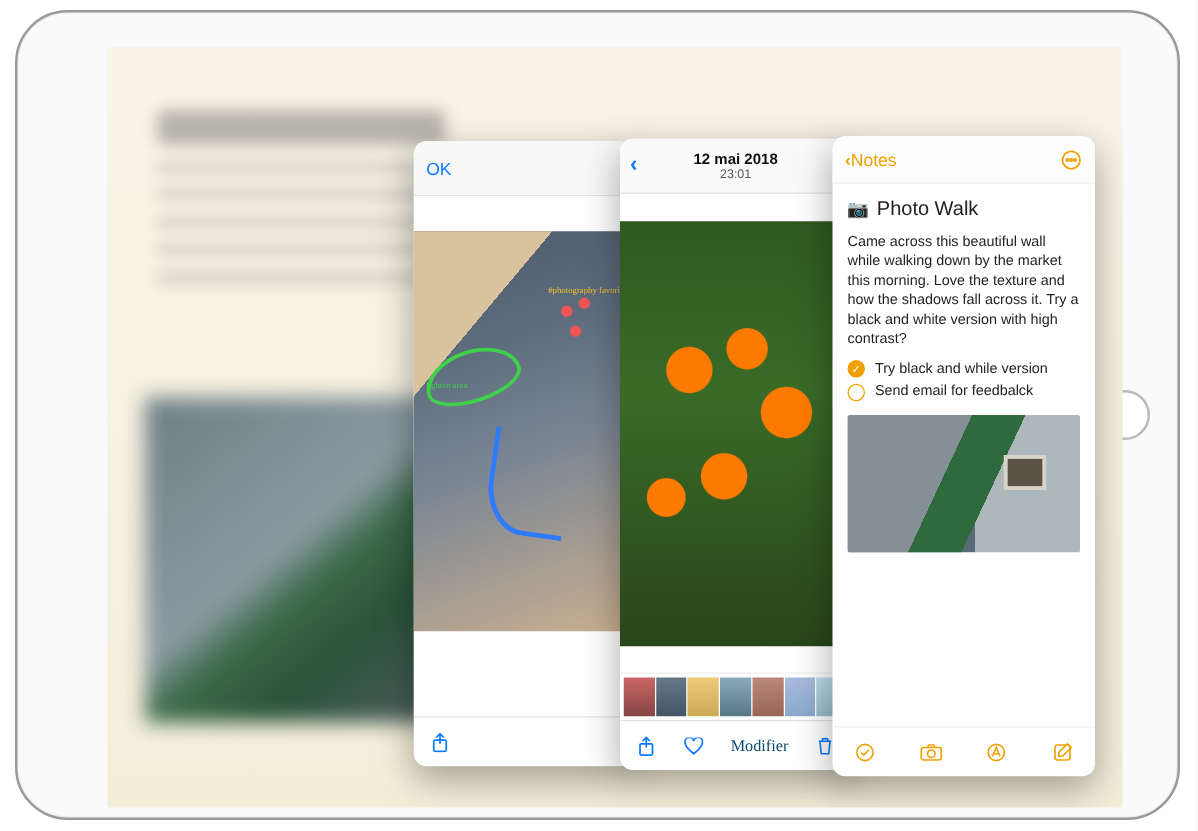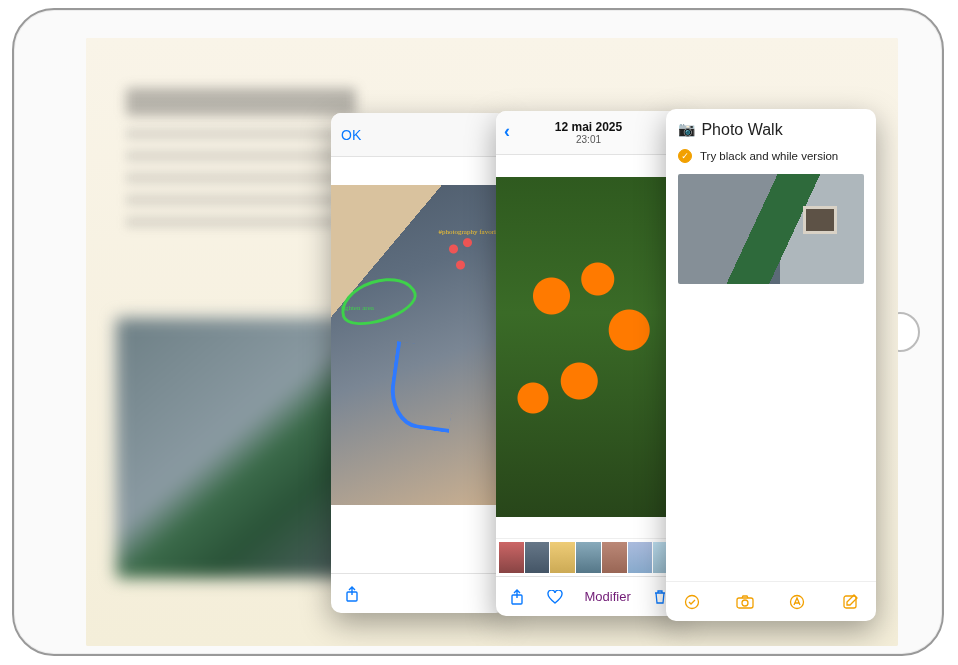--- a/index.html
+++ b/index.html
@@ -233,22 +233,23 @@
     .thumb:nth-child(5){background:linear-gradient(#b87,#965);}
     .thumb:nth-child(6){background:linear-gradient(#abd,#8ac);}
     .thumb:nth-child(7){background:linear-gradient(#bde,#9bc);}
     .photos-toolbar {
       height:40px;
       display:flex;
       align-items:center;
       justify-content:space-between;
       padding:16px 12px;
       border-top:1px solid #e2e2e2;
-      color:#701a75;
+      color:#0c4a6e;
       font-size:13px;
+      font-family:Liberation Serif, serif;
     }
 
     
     .notes-card {
       left: 335px;
       width: 210px;
       height: 512px;
       top: 26px;
     }
     .notes-hdr {
@@ -355,21 +356,21 @@
                 <rect x="2" y="6" width="10" height="9" rx="1"></rect>
               </svg>
           </span>
         </div>
       </div>
 
       <div class="card photos-card">
 
         <div class="photos-hdr">
           <span class="back">‹</span>
-          <span class="date">12 mai 2025</span>
+          <span class="date">12 mai 2018</span>
           <span class="time">23:01</span>
         </div>
         <div class="photos-body">
           <div class="photos-image"></div>
         </div>
         <div class="photos-strip">
           <div class="thumb"></div>
           <div class="thumb"></div>
           <div class="thumb"></div>
           <div class="thumb"></div>
@@ -393,30 +394,48 @@
           <span class="tbicon">
             <svg width="12" height="14" viewBox="0 0 12 14" fill="none" stroke="#0a7aff" stroke-width="1.3">
                 <path d="M1 3 H11 M4 3 V1 H8 V3 M2 3 L3 13 H9 L10 3"></path>
               </svg>
           </span>
         </div>
       </div>
 
       <div class="card notes-card">
 
+        <div class="notes-hdr">
+          <span>
+            <span style="font-weight:700">‹</span><span>Notes</span>
+          </span>
+          <span class="tbicon">
+            <svg width="18" height="18" viewBox="0 0 18 18" fill="none" stroke="#f2a000" stroke-width="1.4">
+                <circle cx="9" cy="9" r="7"></circle>
+                <circle cx="6" cy="9" r="0.9" fill="#f2a000"></circle>
+                <circle cx="9" cy="9" r="0.9" fill="#f2a000"></circle>
+                <circle cx="12" cy="9" r="0.9" fill="#f2a000"></circle>
+              </svg>
+          </span>
+        </div>
         <div class="notes-body">
           <div class="notes-title-line">
             <span class="camera-emoji">📷</span>
             <span class="note-title">Photo Walk</span>
           </div>
+          <p>Came across this beautiful wall while walking down by the market this morning. Love the texture and how the shadows fall across it. Try a black and white version with high contrast?</p>
           <ul class="checklist">
             <li>
               <span class="chk checked">✓</span>
               <span>Try black and while version</span>
             </li>
+            <li>
+              <span class="chk"></span>
+              <span>Send email for feedbalck</span>
+            </li>
           </ul>
           <div class="note-img"></div>
         </div>
         <div class="notes-toolbar">
           <span class="tbicon">
             <svg width="16" height="16" viewBox="0 0 16 16" fill="none" stroke="#f2a000" stroke-width="1.3">
                 <circle cx="8" cy="8" r="6.5"></circle>
                 <path d="M5 8 L7 10 L11 6"></path>
               </svg>
           </span>

